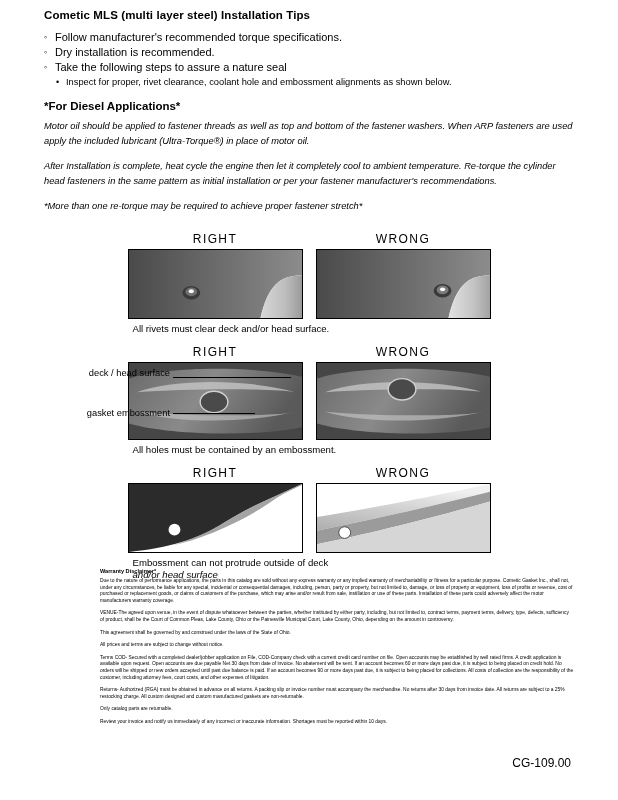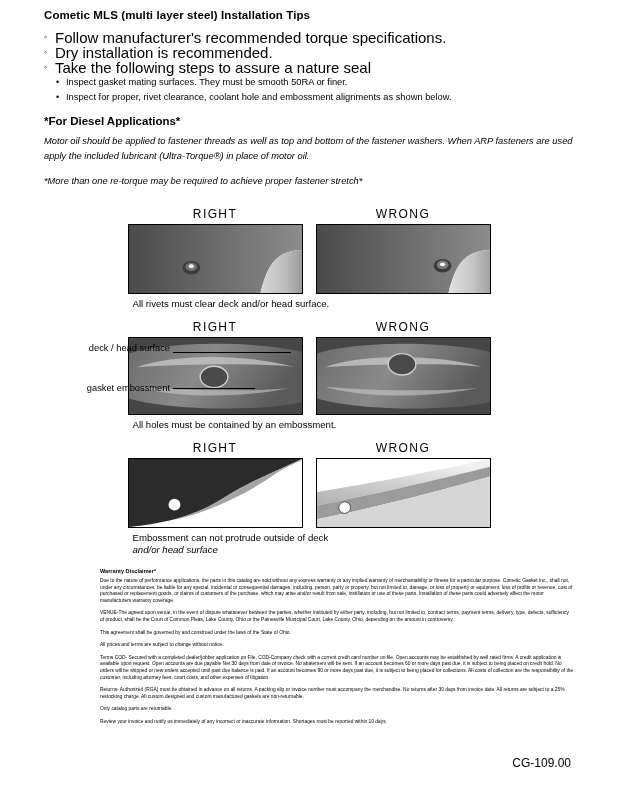--- a/index.html
+++ b/index.html
@@ -27,21 +27,21 @@
     font-weight: bold;
     margin: 0 0 9px 0;
     letter-spacing: 0.1px;
   }
   ul.bullets {
     list-style: none;
     margin: 0;
     padding: 0;
   }
   ul.bullets > li {
-    font-size: 15px;
+    font-size: 11px;
     line-height: 15px;
     padding-left: 11px;
     position: relative;
   }
   ul.bullets > li::before {
     content: "\25E6";
     position: absolute;
     left: 0;
     top: 0;
     font-size: 9px;
@@ -173,26 +173,26 @@
 <div class="page">
 
   <h1 class="title">Cometic MLS (multi layer steel) Installation Tips</h1>
 
   <ul class="bullets">
     <li>Follow manufacturer's recommended torque specifications.</li>
     <li>Dry installation is recommended.</li>
     <li>Take the following steps to assure a nature seal</li>
   </ul>
   <ul class="subbullets">
-    <li>Inspect gasket mating surfaces.  They must be smooth 50RA or finer.</li>
     <li>Inspect for proper, rivet clearance, coolant hole and embossment alignments as shown below.</li>
   </ul>
 
   <h2 class="subtitle">*For Diesel Applications*</h2>
   <p class="para">Motor oil should be applied to fastener threads as well as top and bottom of the fastener washers.  When ARP fasteners are used apply the included lubricant (Ultra-Torque®) in place of motor oil.</p>
+  <p class="para">After Installation is complete, heat cycle the engine then let it completely cool to ambient temperature. Re-torque the cylinder head fasteners in the same pattern as initial installation or per your fastener manufacturer's recommendations.</p>
   <p class="para last">*More than one re-torque may be required to achieve proper fastener stretch*</p>
 
   <div class="figures">
 
     <div class="fig-block">
       <div class="fig-row">
         <div class="fig-col">
           <div class="fig-label">RIGHT</div>
           <div class="fig-box">
             <svg viewBox="0 0 175 70" preserveAspectRatio="none">

